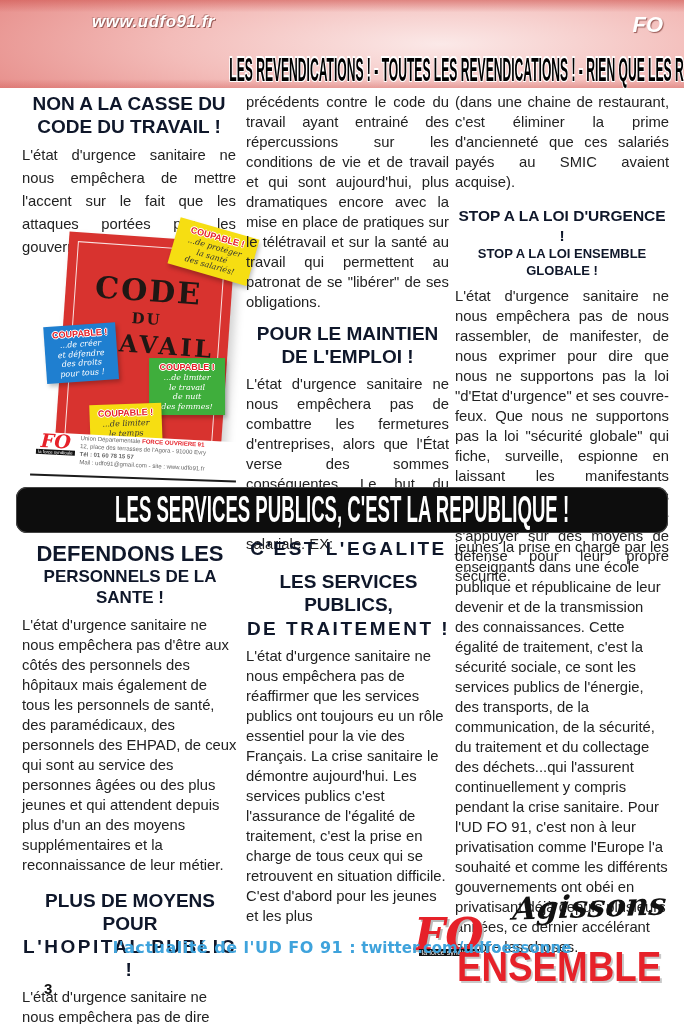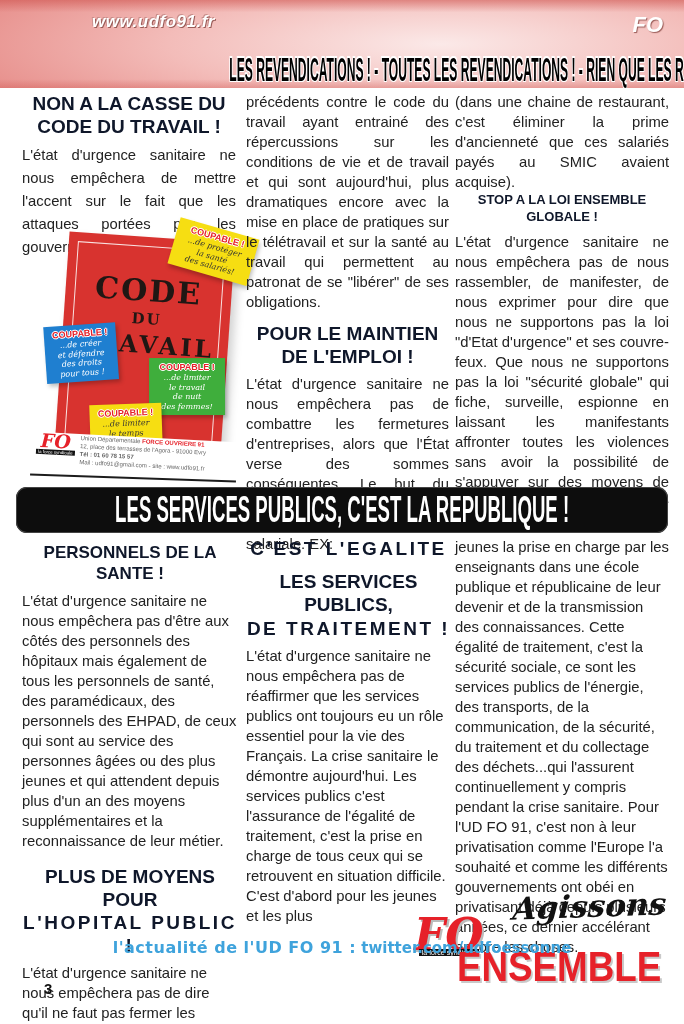--- a/index.html
+++ b/index.html
@@ -165,29 +165,31 @@
 
   <section class="col c2t">
     <p class="body just">précédents contre le code du travail ayant entrainé des répercussions sur les conditions de vie et de travail et qui sont aujourd'hui, plus dramatiques encore avec la mise en place de pratiques sur le télétravail et sur la santé au travail qui permettent au patronat de se "libérer" de ses obligations.</p>
     <h2 class="red-head h19 mt10">POUR LE MAINTIEN
 DE L'EMPLOI !</h2>
     <p class="body just mt6">L'état d'urgence sanitaire ne nous empêchera pas de combattre les fermetures d'entreprises, alors que l'État verse des sommes conséquentes. Le but du patronat reste inchangé, Covid ou pas, faire baisser la masse salariale. EX:</p>
   </section>
 
   <section class="col c3t">
     <p class="body just">(dans une chaine de restaurant, c'est éliminer la prime d'ancienneté que ces salariés payés au SMIC avaient acquise).</p>
+    <h2 class="red-head h15 mt14">STOP A LA LOI D'URGENCE !</h2>
     <h3 class="red-head h13">STOP A LA LOI ENSEMBLE GLOBALE !</h3>
     <p class="body just mt6">L'état d'urgence sanitaire ne nous empêchera pas de nous rassembler, de manifester, de nous exprimer pour dire que nous ne supportons pas la loi "d'Etat d'urgence" et ses couvre-feux. Que nous ne supportons pas la loi "sécurité globale" qui fiche, surveille, espionne en laissant les manifestants affronter toutes les violences sans avoir la possibilité de s'appuyer sur des moyens de défense pour leur propre sécurité.</p>
   </section>
 
   <div class="banner">
     <span>LES SERVICES PUBLICS, C'EST LA REPUBLIQUE !</span>
   </div>
 
   <section class="col c1b">
+    <h2 class="red-head h22">DEFENDONS LES</h2>
     <h3 class="red-head h16">PERSONNELS DE LA SANTE !</h3>
     <p class="body mt6">L'état d'urgence sanitaire ne nous empêchera pas d'être aux côtés des personnels des hôpitaux mais également de tous les personnels de santé, des paramédicaux, des personnels des EHPAD, de ceux qui sont au service des personnes âgées ou des plus jeunes et qui attendent depuis plus d'un an des moyens supplémentaires et la reconnaissance de leur métier.</p>
     <h2 class="red-head h19 mt14">PLUS DE MOYENS POUR</h2>
     <h2 class="red-head h19 ls2">L'HOPITAL PUBLIC !</h2>
     <p class="body mt6">L'état d'urgence sanitaire ne nous empêchera pas de dire qu'il ne faut pas fermer les hôpitaux comme c'est le cas avec la disparition d'hôpitaux de proximité un peu partout en</p>
   </section>
 
   <section class="col c2b">
     <h2 class="red-head h19 ls2">C'EST L'EGALITE</h2>
     <h2 class="red-head h19 mt10">LES SERVICES PUBLICS,</h2>

